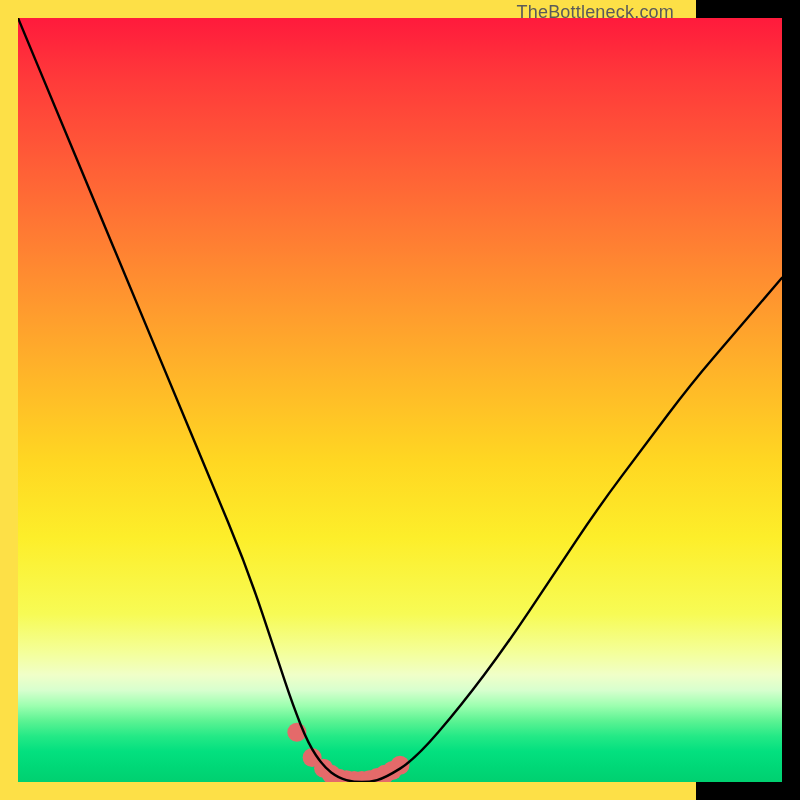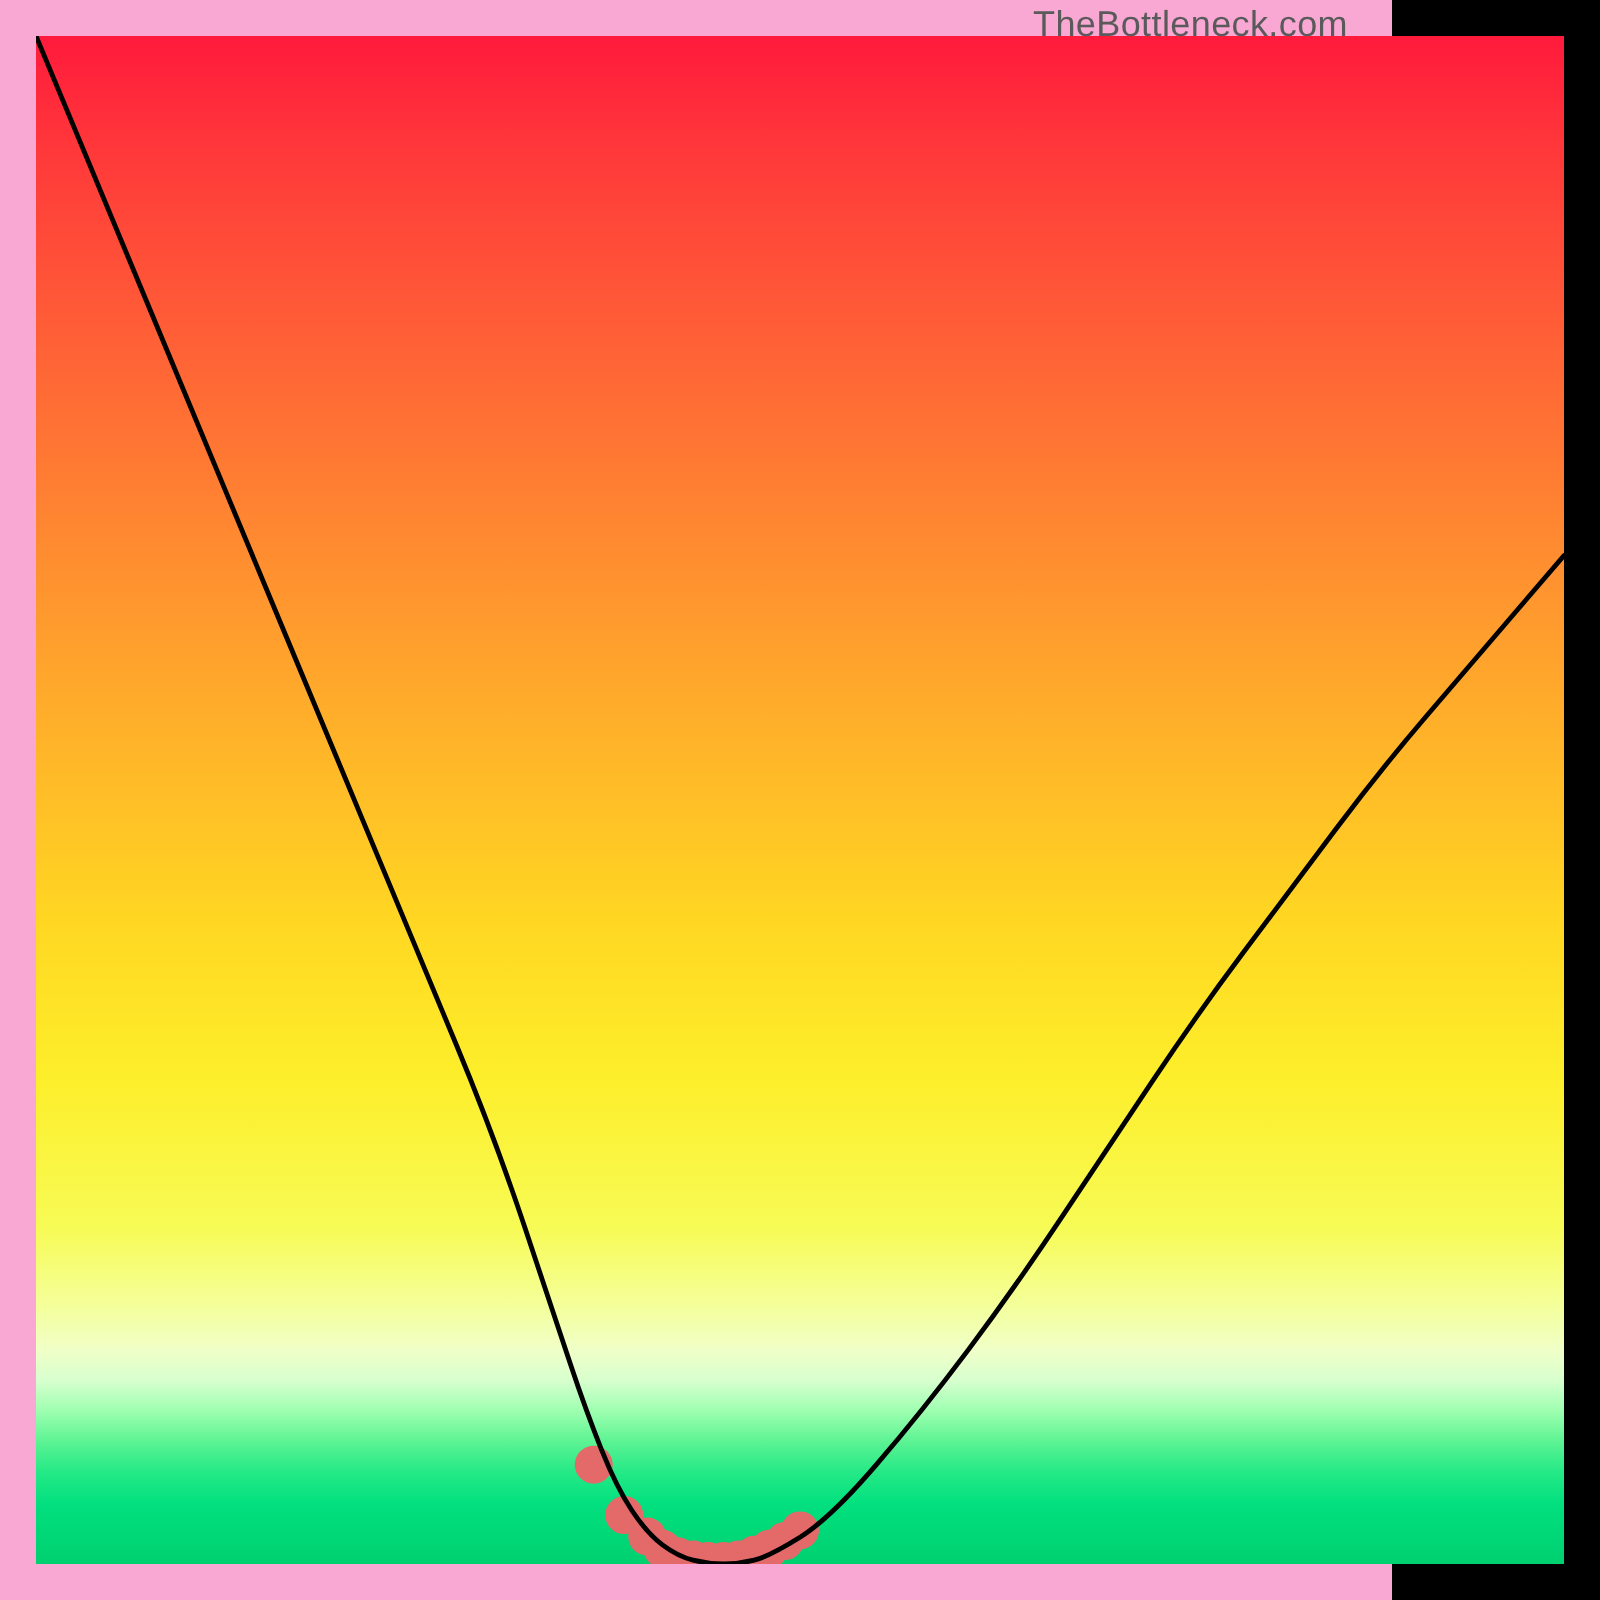--- a/index.html
+++ b/index.html
@@ -10,21 +10,21 @@
     overflow: hidden;
     background: #000;
     font-family: Arial, Helvetica, sans-serif;
   }
   .frame {
     position: absolute;
     top: 0;
     left: 0;
     width: 696px;
     height: 800px;
-    background: #f9a8d4;
+    background: #fde047;
   }
   .plot {
     position: absolute;
     top: 18px;
     left: 18px;
     width: 764px;
     height: 764px;
     overflow: hidden;
   }
   .gradient {

